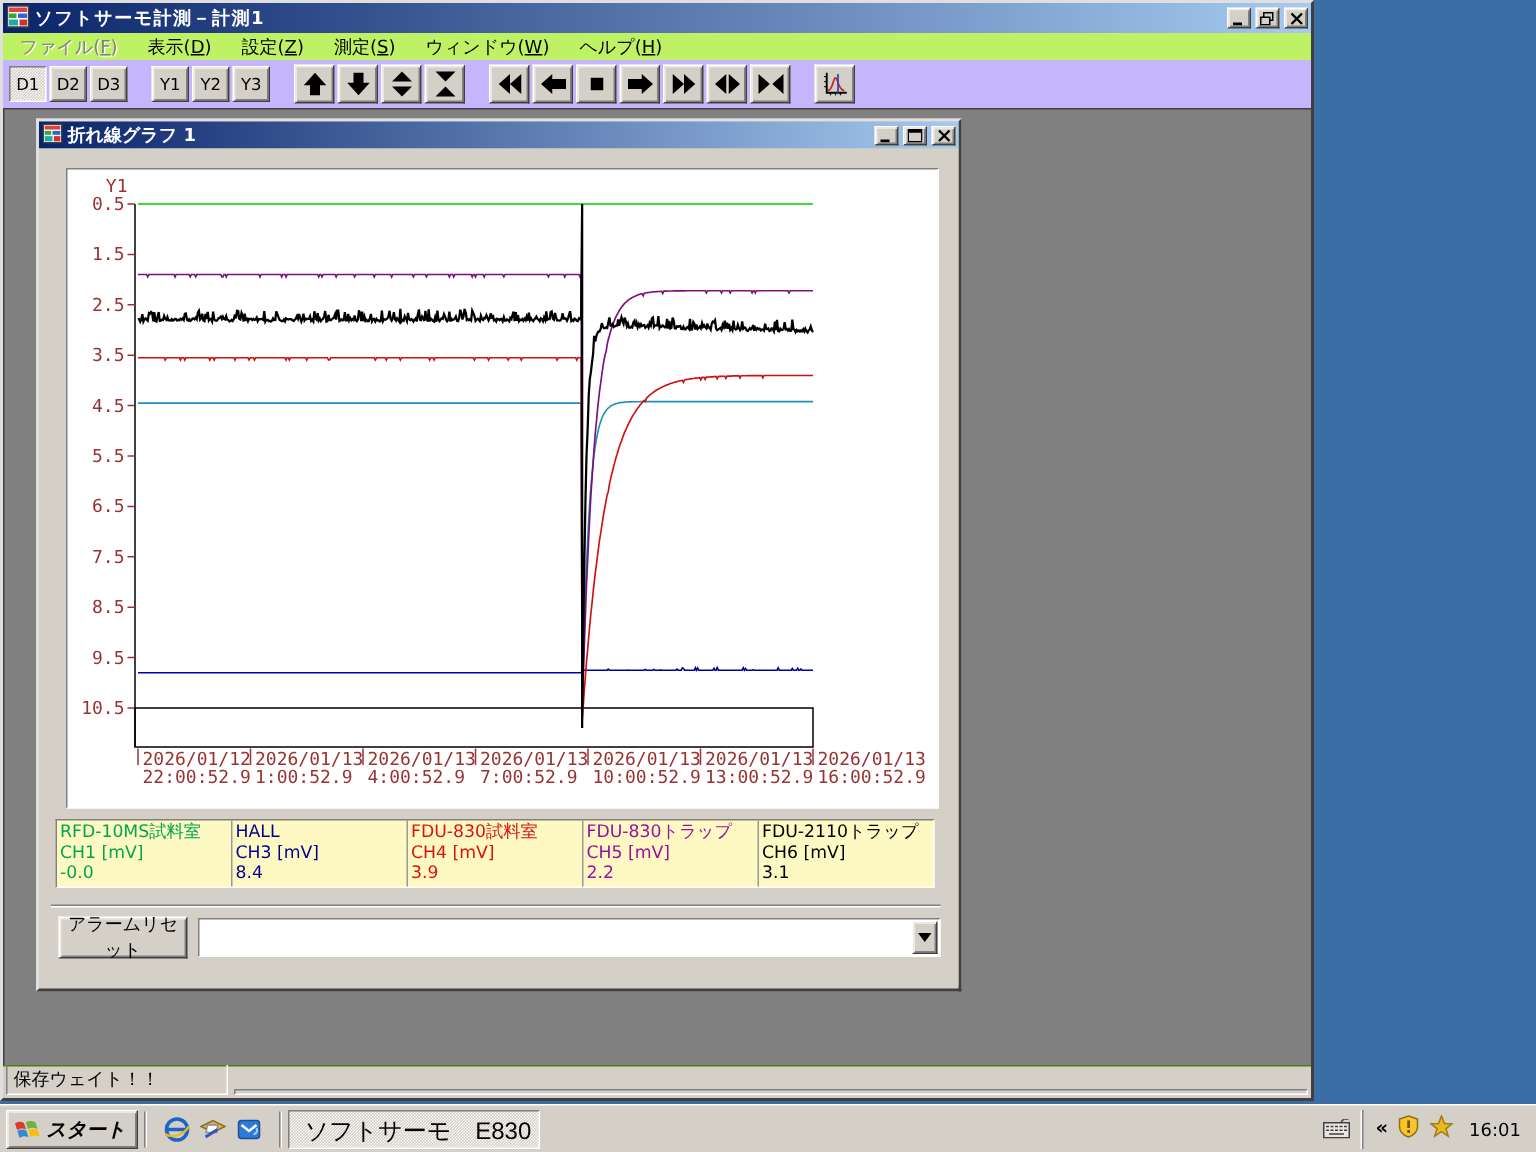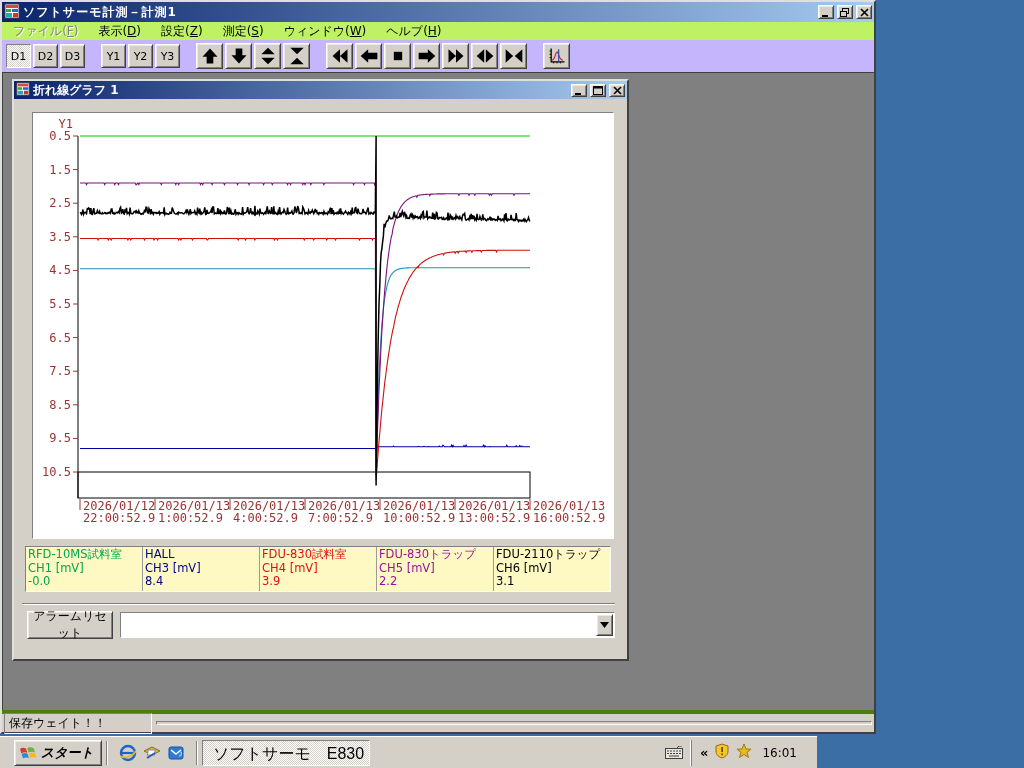--- a/index.html
+++ b/index.html
@@ -37,21 +37,21 @@
   .tb-btn { height:24px; min-width:25px; font-size:11px; font-family:"DejaVu Sans",sans-serif;
     display:flex; align-items:center; justify-content:center; color:#000; }
   .tb-btn.nav { width:27px; height:26px; }
   .tb-btn.gap, .gap { margin-left:14px; }
   .tb-btn svg { display:block; }
 
   .mdi { flex:1; background:#808080; position:relative; overflow:hidden;
     border-top:1px solid #404040; border-left:1px solid #404040; }
 
   
-  .child-window { position:absolute; left:9px; top:6px; width:617px; height:582px;
+  .child-window { position:absolute; left:21px; top:6px; width:617px; height:582px;
     background:#d4d0c8; border:2px solid; border-color:#dfdfdf #404040 #404040 #dfdfdf; }
   .child-titlebar { height:18px; background:linear-gradient(90deg,#0a246a,#a6caf0);
     display:flex; align-items:center; padding:1px 2px; gap:3px; }
   .child-titlebar .title-text { color:#fff; font-weight:bold; font-size:12px; flex:1; white-space:nowrap; }
   .child-client { position:relative; width:100%; height:558px; background:#d4d0c8; }
 
   .graph-panel { position:absolute; left:18px; top:13px; width:582px; height:427px; background:#fff; }
   .graph-panel svg { display:block; }
   .axlbl { font-family:"DejaVu Sans Mono", monospace; font-size:12px; }
 
@@ -66,28 +66,28 @@
     border-top:1px solid #808080; border-bottom:1px solid #ffffff; }
 
   .alarm-btn { position:absolute; left:13px; top:512px; width:86px; height:28px;
     font-size:12px; display:flex; align-items:center; justify-content:center; }
   .combo { position:absolute; left:106px; top:513px; width:495px; height:26px;
     background:#fff; display:flex; }
   .combo-field { flex:1; font-size:12px; padding:2px 4px; color:#000; }
   .combo-drop { width:17px; margin:1px; display:flex; align-items:center; justify-content:center; padding:0; }
 
   
-  .statusbar { height:22px; flex:none; display:flex; align-items:center; padding:2px 2px 2px 2px; gap:4px; background:#d4d0c8; border-top:4px solid #4d7c0f; }
+  .statusbar { height:22px; flex:none; display:flex; align-items:flex-end; padding:2px 2px 2px 2px; gap:4px; background:#d4d0c8; border-top:1px solid #4d7c0f; }
   .status-panel { font-size:12px; padding:1px 4px; color:#000; white-space:nowrap; overflow:hidden; }
   .status-p1 { width:148px; flex:none; }
   .status-p2 { flex:1; }
 
   
-  .taskbar { position:absolute; left:0; top:736px; width:817px; height:32px; background:#d4d0c8;
-    border-top:1px solid #ffffff; display:flex; align-items:center; padding:2px 14px; gap:4px; }
+  .taskbar { position:absolute; left:0; top:736px; width:1024px; height:32px; background:#d4d0c8;
+    border-top:1px solid #ffffff; display:flex; align-items:center; padding:2px 4px; gap:4px; }
   .start-btn { height:26px; padding:0 7px 0 4px; display:flex; align-items:center; gap:4px;
     font-weight:bold; font-size:13px; font-style:italic; }
   .ql { display:flex; align-items:center; gap:4px; padding:0 6px; }
   .ql-icon { width:20px; height:20px; display:flex; align-items:center; justify-content:center; cursor:pointer; }
   .task-btn { height:26px; width:168px; display:flex; align-items:flex-end; gap:5px; padding:0 5px;
     font-size:16px; white-space:nowrap; overflow:hidden; }
   .tb-spacer { flex:1; }
   .tray { display:flex; align-items:center; gap:6px; padding:0 6px 0 8px; height:26px;
     border-left:1px solid #808080; box-shadow:-1px 0 0 #ffffff; }
   .tray .time { font-size:12px; color:#000; padding-left:4px; }

